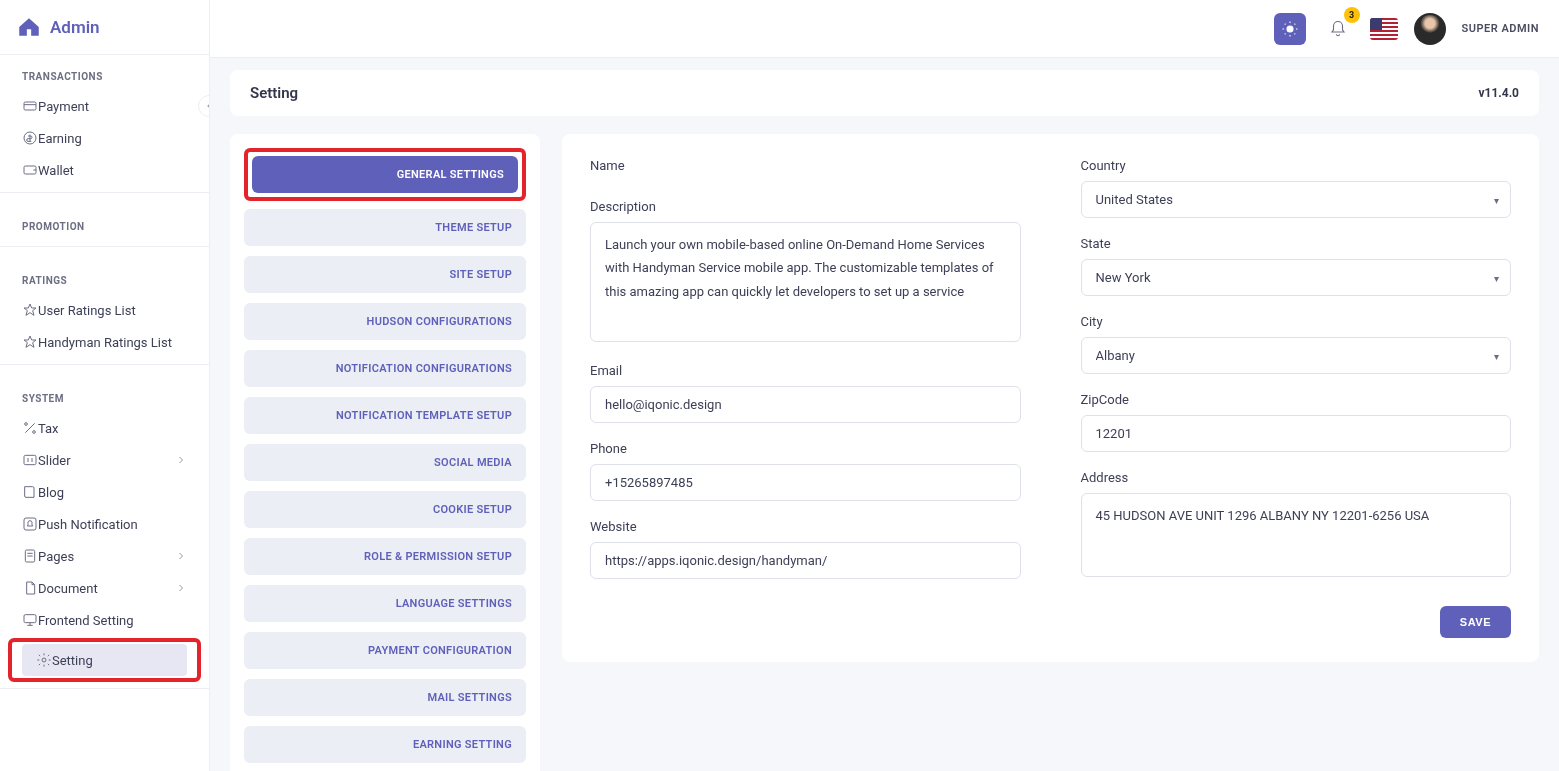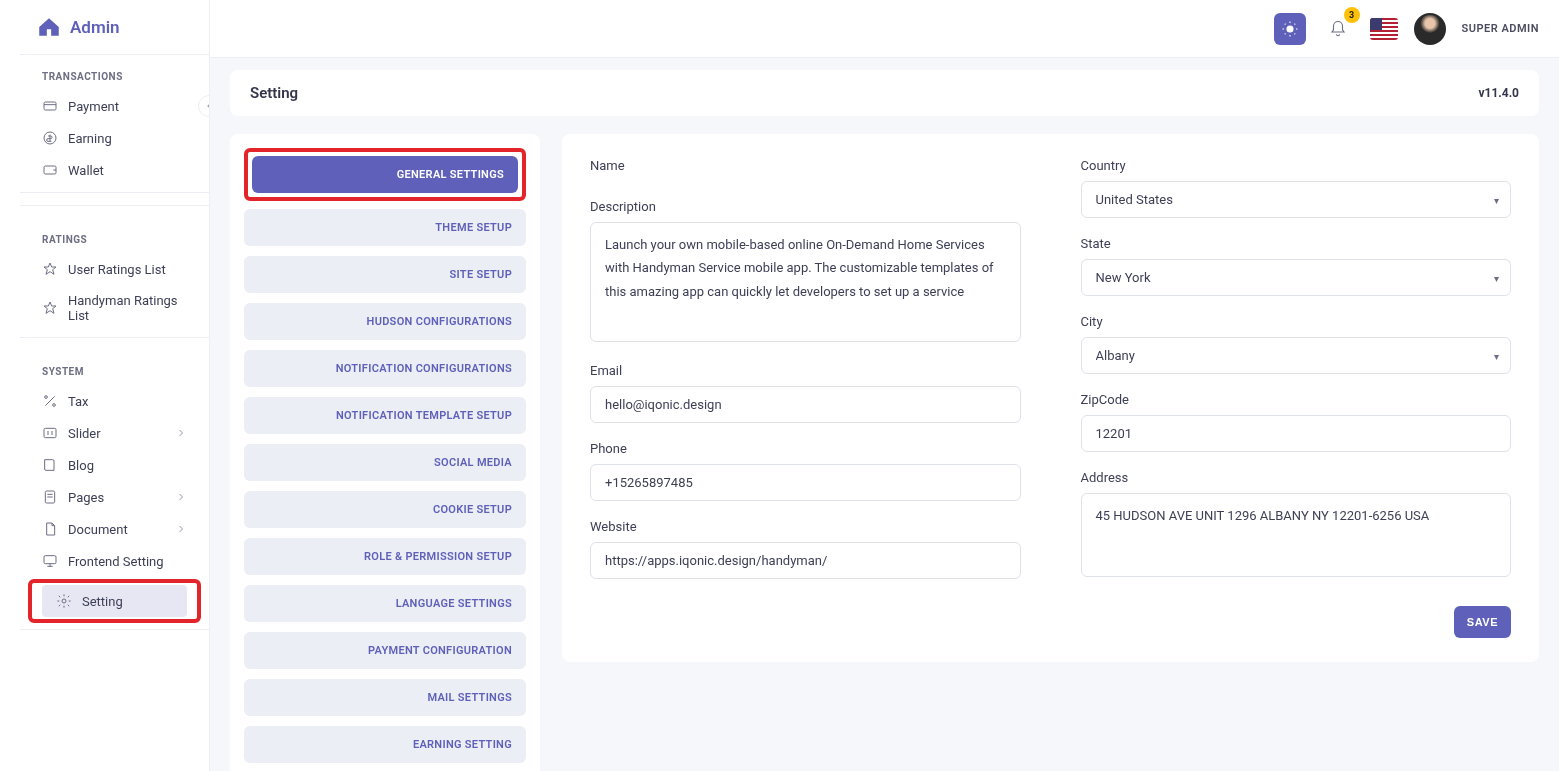--- a/index.html
+++ b/index.html
@@ -1,27 +1,27 @@
 <!DOCTYPE html>
 <html><head>
 <meta charset="utf-8">
 <style>
 * { box-sizing: border-box; margin: 0; padding: 0; }
 body { font-family: -apple-system, BlinkMacSystemFont, "Segoe UI", Roboto, sans-serif; background: #f5f7fb; color: #33354a; font-size: 14px; width: 1559px; height: 771px; overflow: hidden; }
 .app { display: flex; height: 771px; }
-.sidebar { width: 210px; background: #fff; border-right: 1px solid #eceef4; position: relative; overflow-y: auto; scrollbar-width: thin; padding-left: 20px; }
+.sidebar { width: 210px; background: #fff; border-right: 1px solid #eceef4; position: relative; overflow-y: auto; scrollbar-width: thin; }
 .sidebar::-webkit-scrollbar { width: 6px; }
 .sidebar::-webkit-scrollbar-thumb { background: #d4d6e0; border-radius: 3px; }
 .brand { display: flex; align-items: center; padding: 14px 16px; border-bottom: 1px solid #eceef4; }
 .brand-icon { width: 26px; height: 26px; margin-right: 8px; }
 .brand-text { color: #5f60b9; font-weight: 600; font-size: 17px; }
 .section-head { font-size: 10px; letter-spacing: 0.5px; color: #6c6e84; font-weight: 700; padding: 16px 22px 8px; }
 .nav-item { display: flex; align-items: center; padding: 8px 22px; color: #3d3f56; cursor: pointer; justify-content: space-between; }
 .nav-item.active { background: #e6e7f3; border-radius: 4px; margin: 0 8px; padding: 8px 14px; }
-.nav-left { display: flex; align-items: center; gap: 10px; }
+.nav-left { display: flex; align-items: center; }
 .nav-icon { width: 16px; height: 16px; stroke: #6c6e84; fill: none; stroke-width: 1.5; flex-shrink: 0; }
 .nav-label { font-size: 13px; }
 .nav-chevron { width: 12px; height: 12px; stroke: #9497ad; fill: none; stroke-width: 2; }
 .collapse-handle { position: absolute; top: 95px; right: -11px; width: 22px; height: 22px; background: #fff; border: 1px solid #eceef4; border-radius: 50%; display: flex; align-items: center; justify-content: center; cursor: pointer; }
 .collapse-handle svg { width: 10px; height: 10px; stroke: #6c6e84; fill: none; stroke-width: 2; }
 .redbox { border: 4px solid #e3242b; border-radius: 6px; }
 .redbox-setting { margin: 2px 8px; padding: 2px; }
 .main { flex: 1; display: flex; flex-direction: column; overflow: hidden; }
 .topbar { height: 58px; background: #fff; border-bottom: 1px solid #eceef4; display: flex; align-items: center; justify-content: flex-end; padding: 0 20px; gap: 16px; }
 .top-btn { width: 32px; height: 32px; border-radius: 6px; display: flex; align-items: center; justify-content: center; cursor: pointer; }
@@ -48,21 +48,21 @@
 .form-col { flex: 1; display: flex; flex-direction: column; }
 .field { margin-bottom: 18px; }
 .field label { display: block; font-size: 13px; color: #3d3f56; margin-bottom: 8px; }
 .input, .select { width: 100%; border: 1px solid #dfe1ea; border-radius: 6px; padding: 10px 14px; font-size: 13px; color: #3d3f56; font-family: inherit; background: #fff; }
 .select { appearance: none; position: relative; }
 .select-wrap { position: relative; }
 .select-wrap::after { content: "▾"; position: absolute; right: 12px; top: 50%; transform: translateY(-50%); font-size: 10px; color: #6c6e84; pointer-events: none; }
 textarea.input { height: 120px; resize: none; line-height: 1.8; overflow-y: auto; position: relative; }
 textarea.input::-webkit-scrollbar { width: 5px; }
 textarea.input::-webkit-scrollbar-thumb { background: #5f60b9; border-radius: 3px; }
-.btn-save { background: #5f60b9; color: #fff; border: none; border-radius: 6px; padding: 10px 13px; font-size: 11px; font-weight: 600; letter-spacing: 0.5px; cursor: pointer; align-self: flex-end; margin-top: 8px; }
+.btn-save { background: #5f60b9; color: #fff; border: none; border-radius: 6px; padding: 10px 20px; font-size: 11px; font-weight: 600; letter-spacing: 0.5px; cursor: pointer; align-self: flex-end; margin-top: 8px; }
 .divider { border-top: 1px solid #eceef4; margin: 6px 0 12px; }
 </style>
 </head>
 <body>
 
 <div class="app">
   <aside class="sidebar">
     <div class="brand">
       <svg class="brand-icon" viewBox="0 0 24 24">
           <path fill="#5f60b9" d="M3 12 L12 4 L21 12 L21 20 L14 20 L14 14 L10 14 L10 20 L3 20 Z"></path>
@@ -97,20 +97,21 @@
         <div class="nav-item">
           <div class="nav-left">
             <svg class="nav-icon" viewBox="0 0 24 24">
               <rect x="3" y="6" width="18" height="12" rx="2"></rect>
               <path d="M17 12h4"></path>
             </svg>
             <span class="nav-label">Wallet</span>
           </div>
         </div>
         <div class="divider"></div>
+        <div class="section-head">PROMOTION</div>
         <div class="divider"></div>
         <div class="section-head">RATINGS</div>
         <div class="nav-item">
           <div class="nav-left">
             <svg class="nav-icon" viewBox="0 0 24 24">
               <polygon points="12 3 14.5 9 21 9 16 13 18 20 12 16 6 20 8 13 3 9 9.5 9"></polygon>
             </svg>
             <span class="nav-label">User Ratings List</span>
           </div>
         </div>
@@ -144,20 +145,29 @@
           <svg class="nav-chevron" viewBox="0 0 24 24">
             <polyline points="9 6 15 12 9 18"></polyline>
           </svg>
         </div>
         <div class="nav-item">
           <div class="nav-left">
             <svg class="nav-icon" viewBox="0 0 24 24">
               <path d="M4 4h12a2 2 0 012 2v14H6a2 2 0 01-2-2V4z"></path>
             </svg>
             <span class="nav-label">Blog</span>
+          </div>
+        </div>
+        <div class="nav-item">
+          <div class="nav-left">
+            <svg class="nav-icon" viewBox="0 0 24 24">
+              <rect x="3" y="3" width="18" height="18" rx="3"></rect>
+              <path d="M9 10a3 3 0 016 0v3l1 2H8l1-2v-3z"></path>
+            </svg>
+            <span class="nav-label">Push Notification</span>
           </div>
         </div>
         <div class="nav-item">
           <div class="nav-left">
             <svg class="nav-icon" viewBox="0 0 24 24">
               <rect x="5" y="3" width="14" height="18" rx="2"></rect>
               <line x1="8" y1="8" x2="16" y2="8"></line>
               <line x1="8" y1="12" x2="16" y2="12"></line>
             </svg>
             <span class="nav-label">Pages</span>

